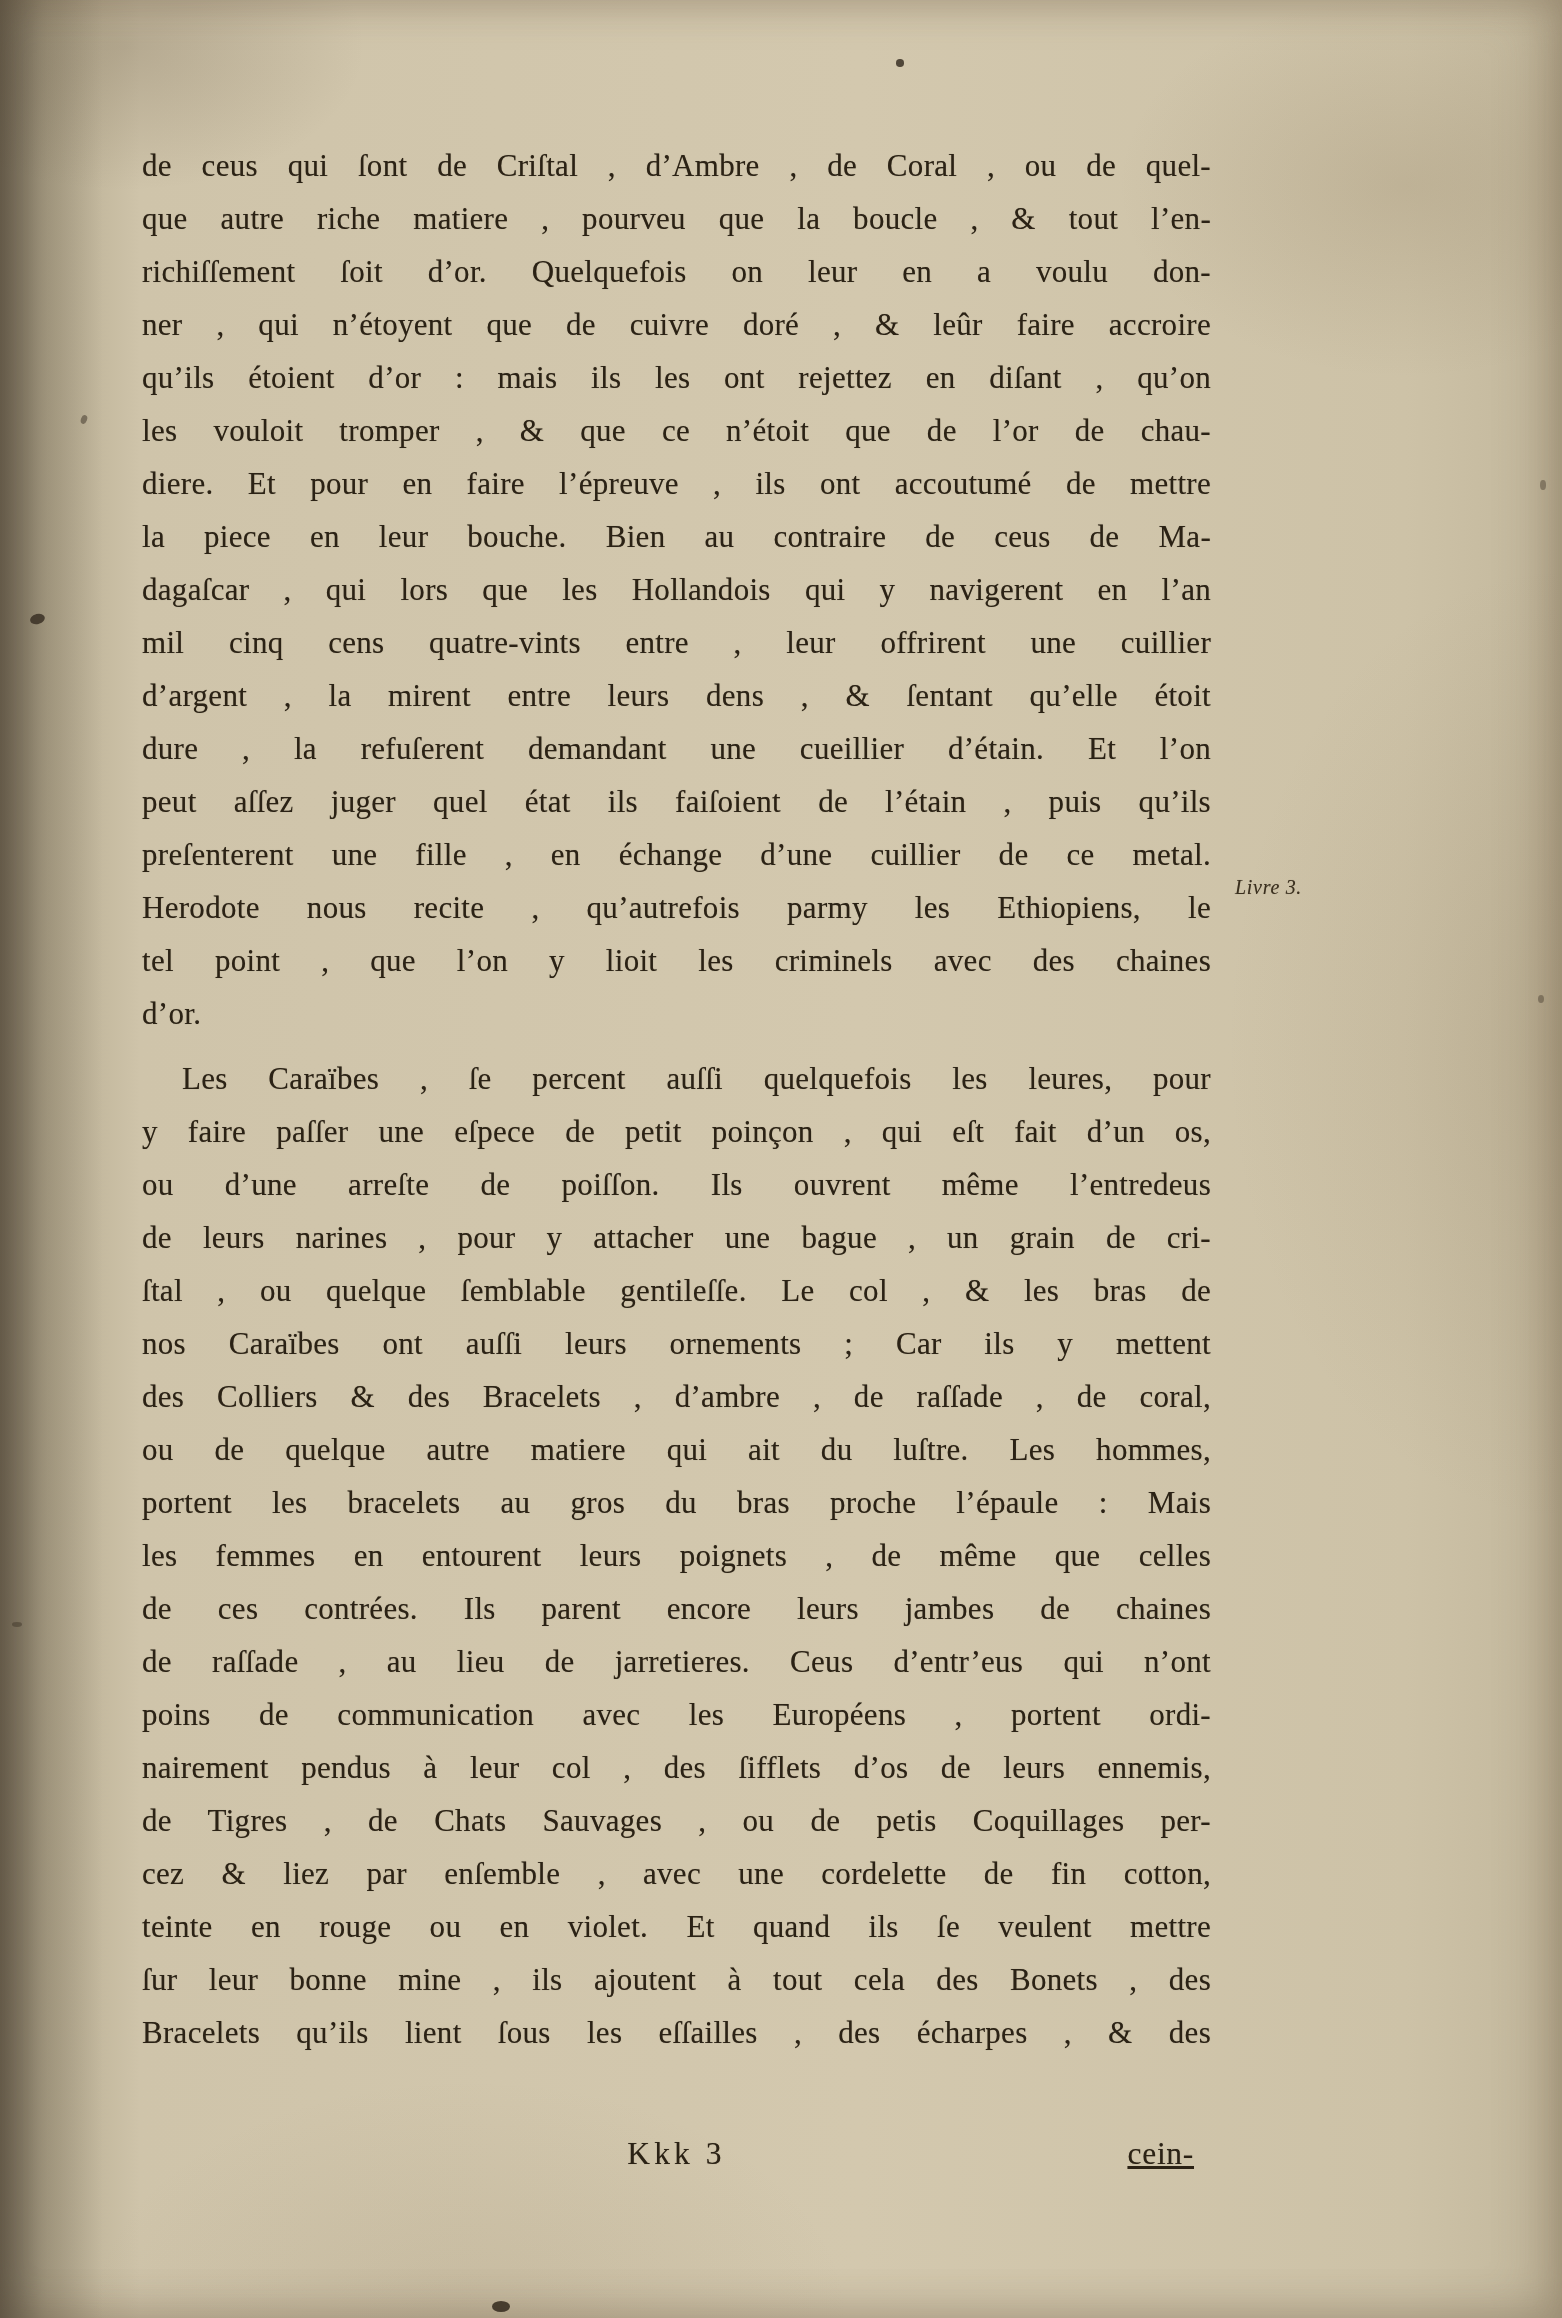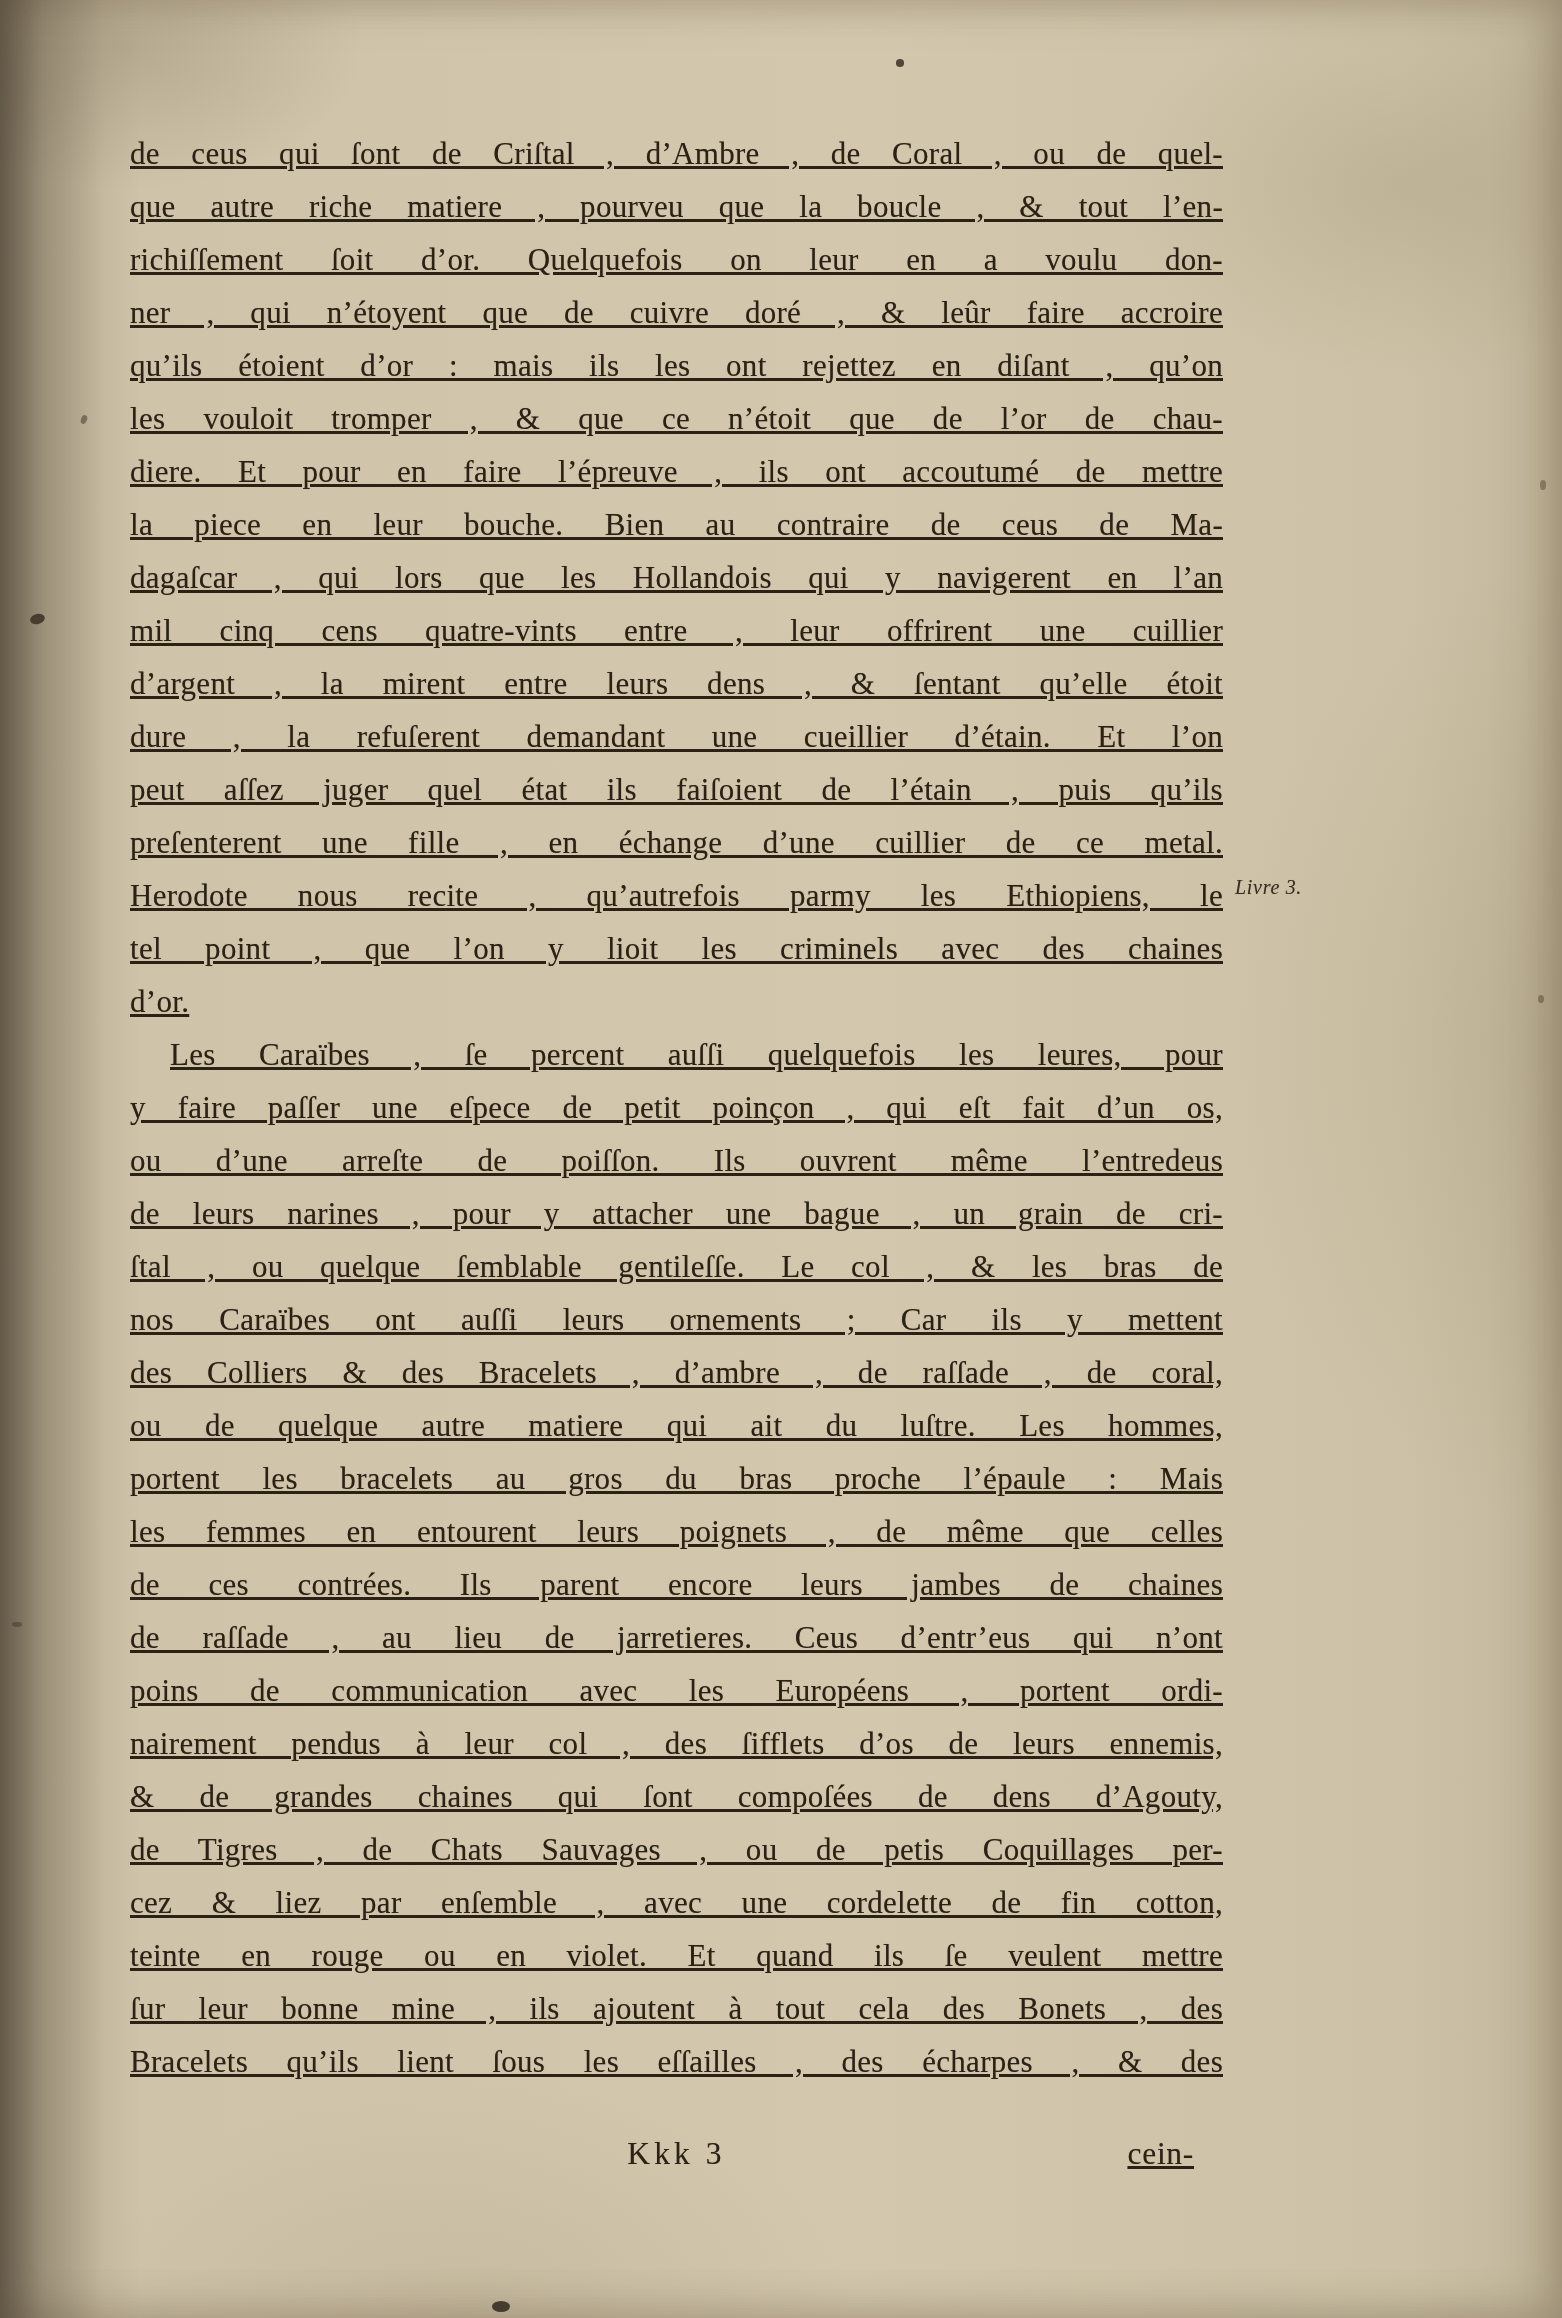--- a/index.html
+++ b/index.html
@@ -39,21 +39,21 @@
     font-size: 28px; letter-spacing: 11.6px; word-spacing: 15px;
     white-space: nowrap;
   }
   .pagenum { font-size: 32px; letter-spacing: 3.4px; white-space: nowrap; }
   .text-block {
     position: absolute; left: 130px; top: 127px; width: 1093px;
     font-size: 31px; line-height: 53px;
     letter-spacing: 0.3px; word-spacing: 2.1px;
     text-shadow: 0 0 0.7px rgba(43,34,21,0.40);
   }
-  .paragraph { margin: 0; text-decoration: underline; }
+  .paragraph { margin: 12px; }
   .line { text-align: justify; text-align-last: justify; white-space: normal; }
   .line.no-justify { text-align-last: left; }
   .line.indent { padding-left: 40px; }
   .margin-note {
     position: absolute; left: 1235px; top: 876px;
     font-style: italic; font-size: 20px; letter-spacing: 0.7px;
     color: #3a2f1e; white-space: nowrap;
     text-shadow: 0 0 0.7px rgba(43,34,21,0.35);
   }
   .footer {
@@ -107,21 +107,20 @@
         <div class="line">ſtal ,  ou quelque ſemblable gentileſſe.  Le col ,  &amp; les bras de</div>
         <div class="line">nos Caraïbes ont auſſi leurs ornements ;  Car ils y mettent</div>
         <div class="line">des Colliers &amp; des Bracelets , d’ambre , de raſſade , de coral,</div>
         <div class="line">ou de quelque autre matiere qui ait du luſtre.  Les hommes,</div>
         <div class="line">portent les bracelets au gros du bras proche l’épaule :  Mais</div>
         <div class="line">les femmes en entourent leurs poignets , de même que celles</div>
         <div class="line">de ces contrées.  Ils parent encore leurs jambes de chaines</div>
         <div class="line">de raſſade ,  au lieu de jarretieres.  Ceus d’entr’eus qui n’ont</div>
         <div class="line">poins de communication avec les Européens ,  portent ordi-</div>
         <div class="line">nairement pendus à leur col , des ſifflets d’os de leurs ennemis,</div>
-        <div class="line">&amp; de grandes chaines qui ſont compoſées de dens d’Agouty,</div>
         <div class="line">de Tigres ,  de Chats Sauvages , ou de petis Coquillages per-</div>
         <div class="line">cez &amp; liez par enſemble ,  avec une cordelette de fin cotton,</div>
         <div class="line">teinte en rouge ou en violet.  Et quand ils ſe veulent mettre</div>
         <div class="line">ſur leur bonne mine ,  ils ajoutent à tout cela des Bonets ,  des</div>
         <div class="line">Bracelets qu’ils lient ſous les eſſailles ,  des écharpes ,  &amp; des</div>
       </div>
     </div>
 
   <div class="margin-note">Livre 3.</div>
 

